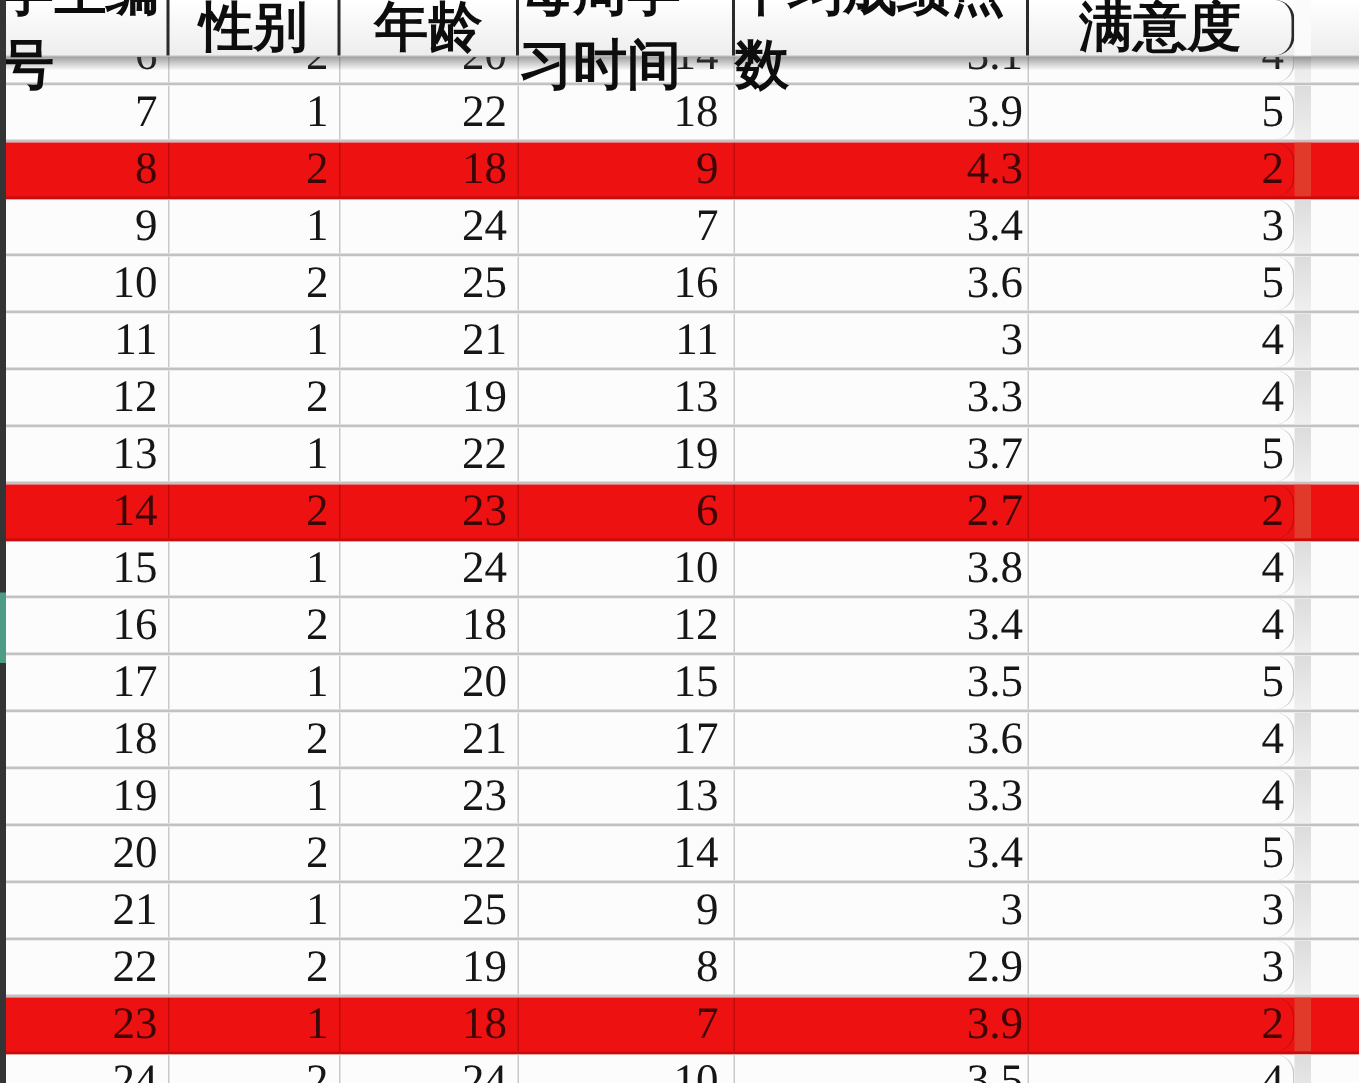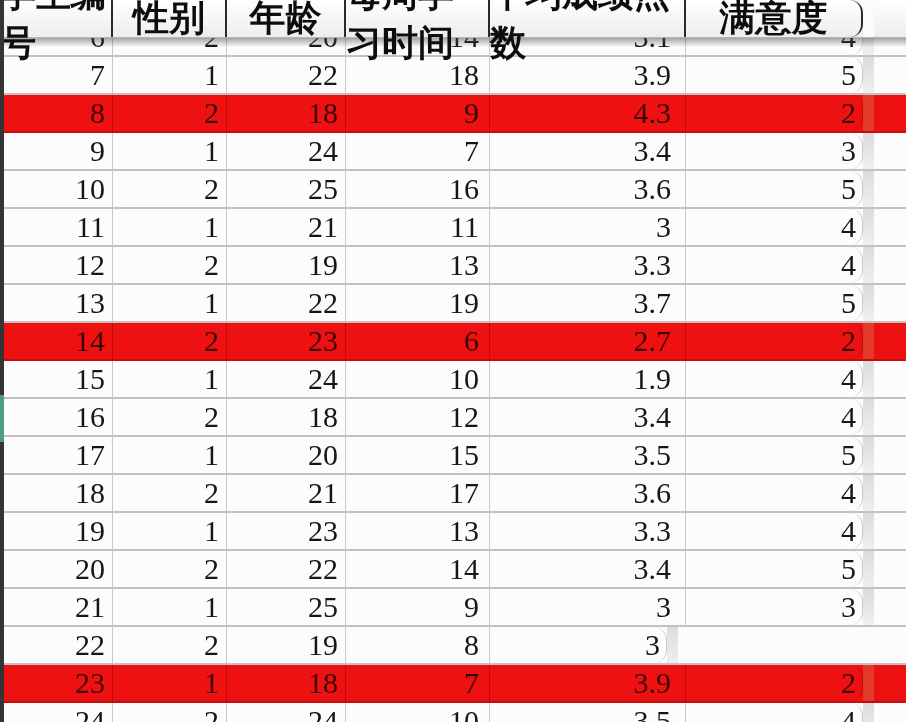--- a/index.html
+++ b/index.html
@@ -18,21 +18,21 @@
   .row.clip-top .row-inner{margin-top:-19px;}
   .row.clip-bottom{height:19px;border-bottom:none;}
   .cell{
     box-sizing:border-box;height:36px;display:flex;align-items:center;justify-content:flex-end;
     font-size:30px;color:#161616;border-right:1px solid #c9c9c9;
   }
   .c0{width:113px;padding-right:7px;}
   .c1{width:114px;padding-right:7px;text-align:right;}
   .c2{width:119px;padding-right:7px;}
   .c3{width:144px;padding-right:10px;}
-  .c4{width:196px;padding-right:14px;}
+  .c4{width:196px;padding-right:3px;}
   .c5{width:177px;padding-right:6px;border-radius:13px;}
   .sliver{width:11px;border-right:none;background:linear-gradient(#dcdcdc,#efefef);padding:0;}
   .row.highlight{background:#ee1111;border-bottom-color:#c50d0d;}
   .row.highlight .cell{color:#3d0606;border-right-color:rgba(90,0,0,0.30);}
   .row.highlight .sliver{background:#e23a2a;}
   
   .header{
     position:absolute;top:0;left:0;width:906px;height:38px;display:flex;z-index:5;
     background:linear-gradient(#ffffff,#ededed);border-bottom:1px solid #b5b5b5;box-sizing:border-box;
   }
@@ -163,21 +163,21 @@
           <div class="cell c5">2</div>
           <div class="cell sliver"></div>
         </div>
       </div>
       <div class="row">
         <div class="row-inner">
           <div class="cell c0">15</div>
           <div class="cell c1">1</div>
           <div class="cell c2">24</div>
           <div class="cell c3">10</div>
-          <div class="cell c4">1.9</div>
+          <div class="cell c4">3.8</div>
           <div class="cell c5">4</div>
           <div class="cell sliver"></div>
         </div>
       </div>
       <div class="row">
         <div class="row-inner">
           <div class="cell c0">16</div>
           <div class="cell c1">2</div>
           <div class="cell c2">18</div>
           <div class="cell c3">12</div>
@@ -240,20 +240,21 @@
           <div class="cell c5">3</div>
           <div class="cell sliver"></div>
         </div>
       </div>
       <div class="row">
         <div class="row-inner">
           <div class="cell c0">22</div>
           <div class="cell c1">2</div>
           <div class="cell c2">19</div>
           <div class="cell c3">8</div>
+          <div class="cell c4">2.9</div>
           <div class="cell c5">3</div>
           <div class="cell sliver"></div>
         </div>
       </div>
       <div class="row highlight">
         <div class="row-inner">
           <div class="cell c0">23</div>
           <div class="cell c1">1</div>
           <div class="cell c2">18</div>
           <div class="cell c3">7</div>

